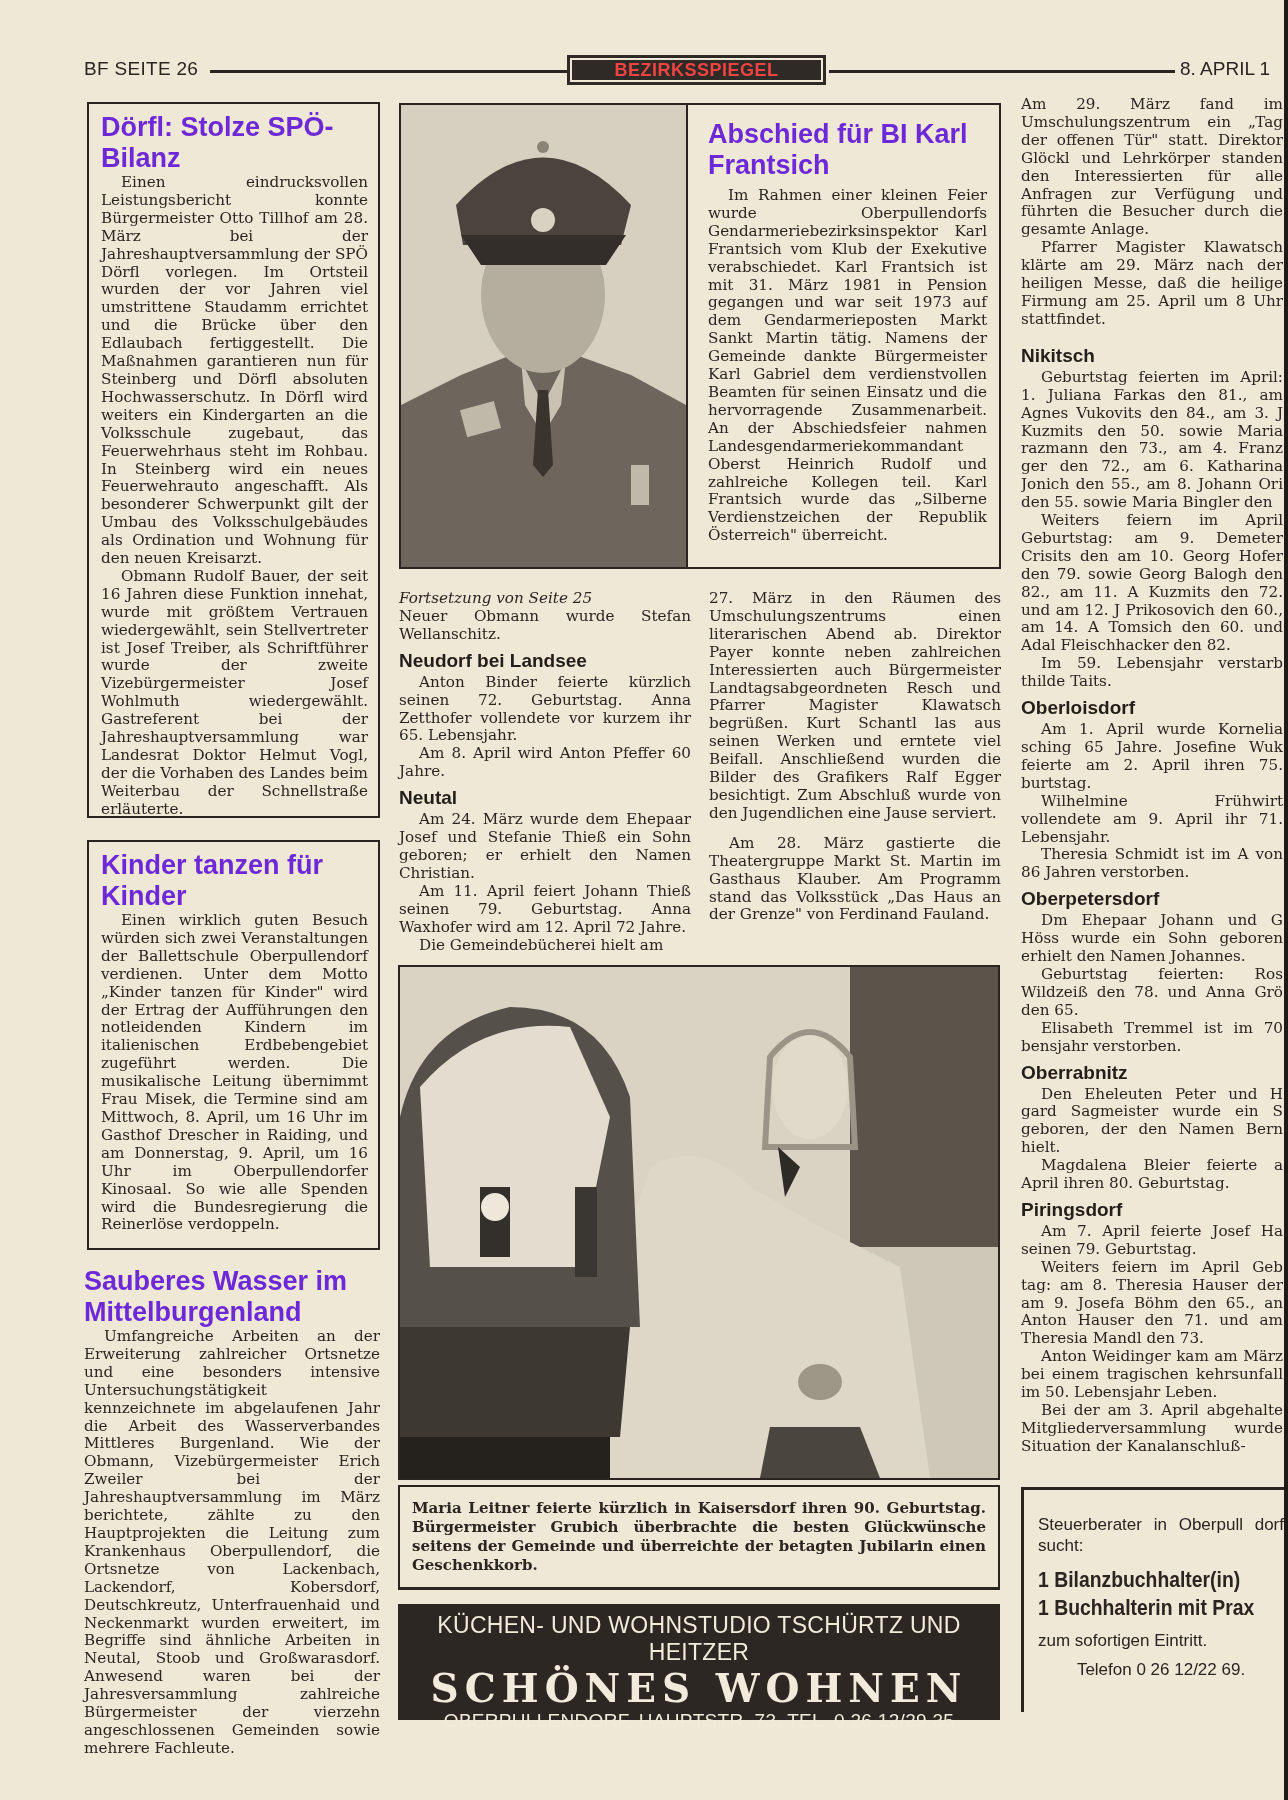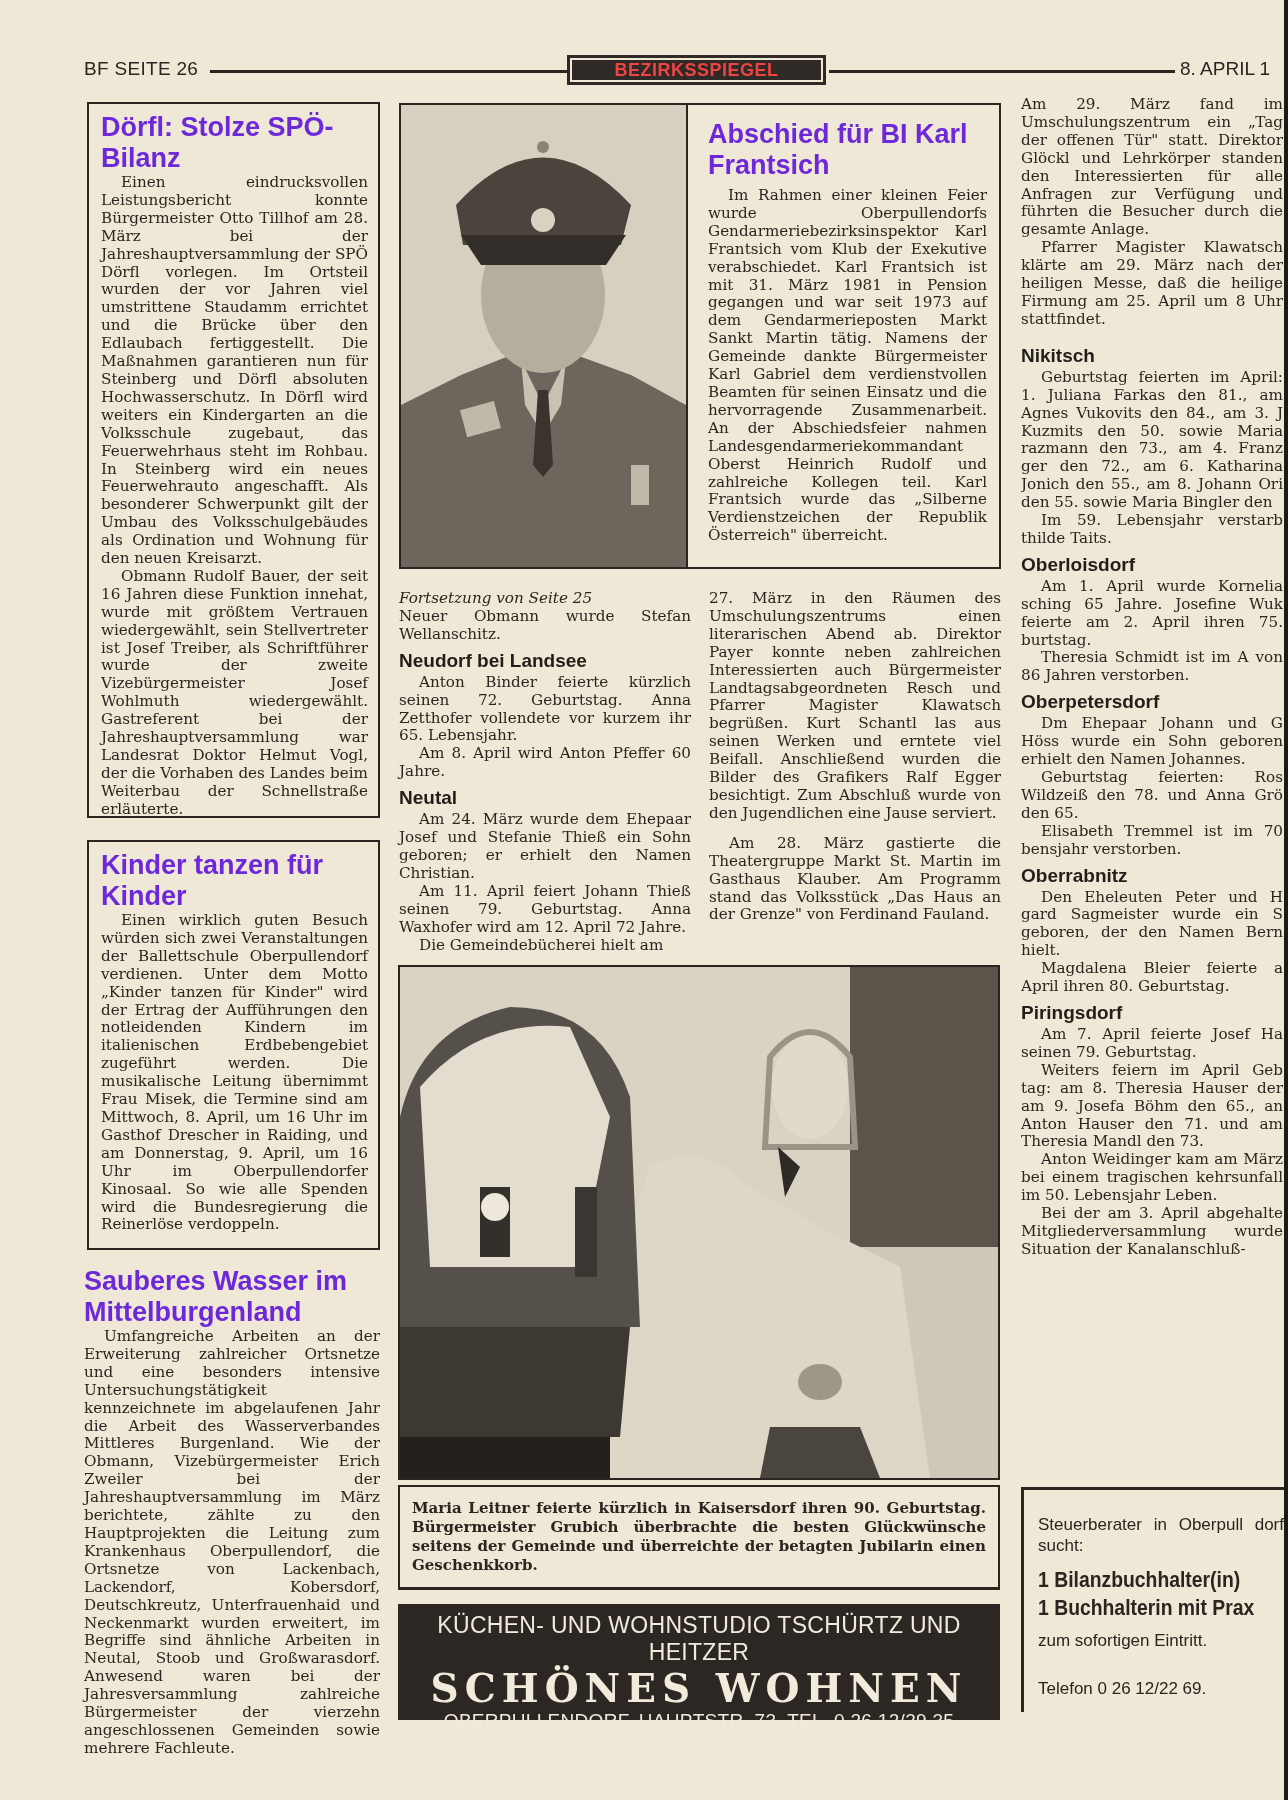--- a/index.html
+++ b/index.html
@@ -136,37 +136,39 @@
   <div class="l1">KÜCHEN- UND WOHNSTUDIO TSCHÜRTZ UND HEITZER</div>
   <div class="l2">SCHÖNES WOHNEN</div>
   <div class="l3">OBERPULLENDORF, HAUPTSTR. 73, TEL. 0 26 12/29 35</div>
 </div>
 
 <div class="abs txt" style="left:1021px; top:96px; width:262px; overflow:hidden;">
   <p class="noind">Am 29. März fand im Umschulungszentrum ein „Tag der offenen Tür" statt. Direktor Glöckl und Lehrkörper standen den Interessierten für alle Anfragen zur Verfügung und führten die Besucher durch die gesamte Anlage.</p>
   <p>Pfarrer Magister Klawatsch klärte am 29. März nach der heiligen Messe, daß die heilige Firmung am 25. April um 8 Uhr stattfindet.</p>
   <h2 class="sub" style="margin-top:16px;">Nikitsch</h2>
   <p>Geburtstag feierten im April: 1. Juliana Farkas den 81., am Agnes Vukovits den 84., am 3. J Kuzmits den 50. sowie Maria razmann den 73., am 4. Franz ger den 72., am 6. Katharina Jonich den 55., am 8. Johann Ori den 55. sowie Maria Bingler den</p>
+  <p>Weiters feiern im April Geburtstag: am 9. Demeter Crisits den am 10. Georg Hofer den 79. sowie Georg Balogh den 82., am 11. A Kuzmits den 72. und am 12. J Prikosovich den 60., am 14. A Tomsich den 60. und Adal Fleischhacker den 82.</p>
   <p>Im 59. Lebensjahr verstarb thilde Taits.</p>
   <h2 class="sub">Oberloisdorf</h2>
   <p>Am 1. April wurde Kornelia sching 65 Jahre. Josefine Wuk feierte am 2. April ihren 75. burtstag.</p>
+  <p>Wilhelmine Frühwirt vollendete am 9. April ihr 71. Lebensjahr.</p>
   <p>Theresia Schmidt ist im A von 86 Jahren verstorben.</p>
   <h2 class="sub">Oberpetersdorf</h2>
   <p>Dm Ehepaar Johann und G Höss wurde ein Sohn geboren erhielt den Namen Johannes.</p>
   <p>Geburtstag feierten: Ros Wildzeiß den 78. und Anna Grö den 65.</p>
   <p>Elisabeth Tremmel ist im 70 bensjahr verstorben.</p>
   <h2 class="sub">Oberrabnitz</h2>
   <p>Den Eheleuten Peter und H gard Sagmeister wurde ein S geboren, der den Namen Bern hielt.</p>
   <p>Magdalena Bleier feierte a April ihren 80. Geburtstag.</p>
   <h2 class="sub">Piringsdorf</h2>
   <p>Am 7. April feierte Josef Ha seinen 79. Geburtstag.</p>
   <p>Weiters feiern im April Geb tag: am 8. Theresia Hauser der am 9. Josefa Böhm den 65., an Anton Hauser den 71. und am Theresia Mandl den 73.</p>
   <p>Anton Weidinger kam am März bei einem tragischen kehrsunfall im 50. Lebensjahr Leben.</p>
   <p>Bei der am 3. April abgehalte Mitgliederversammlung wurde Situation der Kanalanschluß-</p>
 </div>
 
 <div class="abs ad-job" style="left:1021px; top:1487px; width:263px; height:225px; padding:24px 0 0 14px; box-sizing:border-box; overflow:hidden;">
   <div class="p" style="text-align:justify;">Steuerberater in Oberpull dorf sucht:</div>
   <div class="big" style="margin-top:10px;">1 Bilanzbuchhalter(in)</div>
   <div class="big">1 Buchhalterin mit Prax</div>
   <div class="p" style="margin-top:8px;">zum sofortigen Eintritt.</div>
-  <div class="p" style="margin-top:27px;">Telefon 0 26 12/22 69.</div>
+  <div class="p" style="margin-top:8px;text-align:center;">Telefon 0 26 12/22 69.</div>
 </div>
 
 </body></html>

